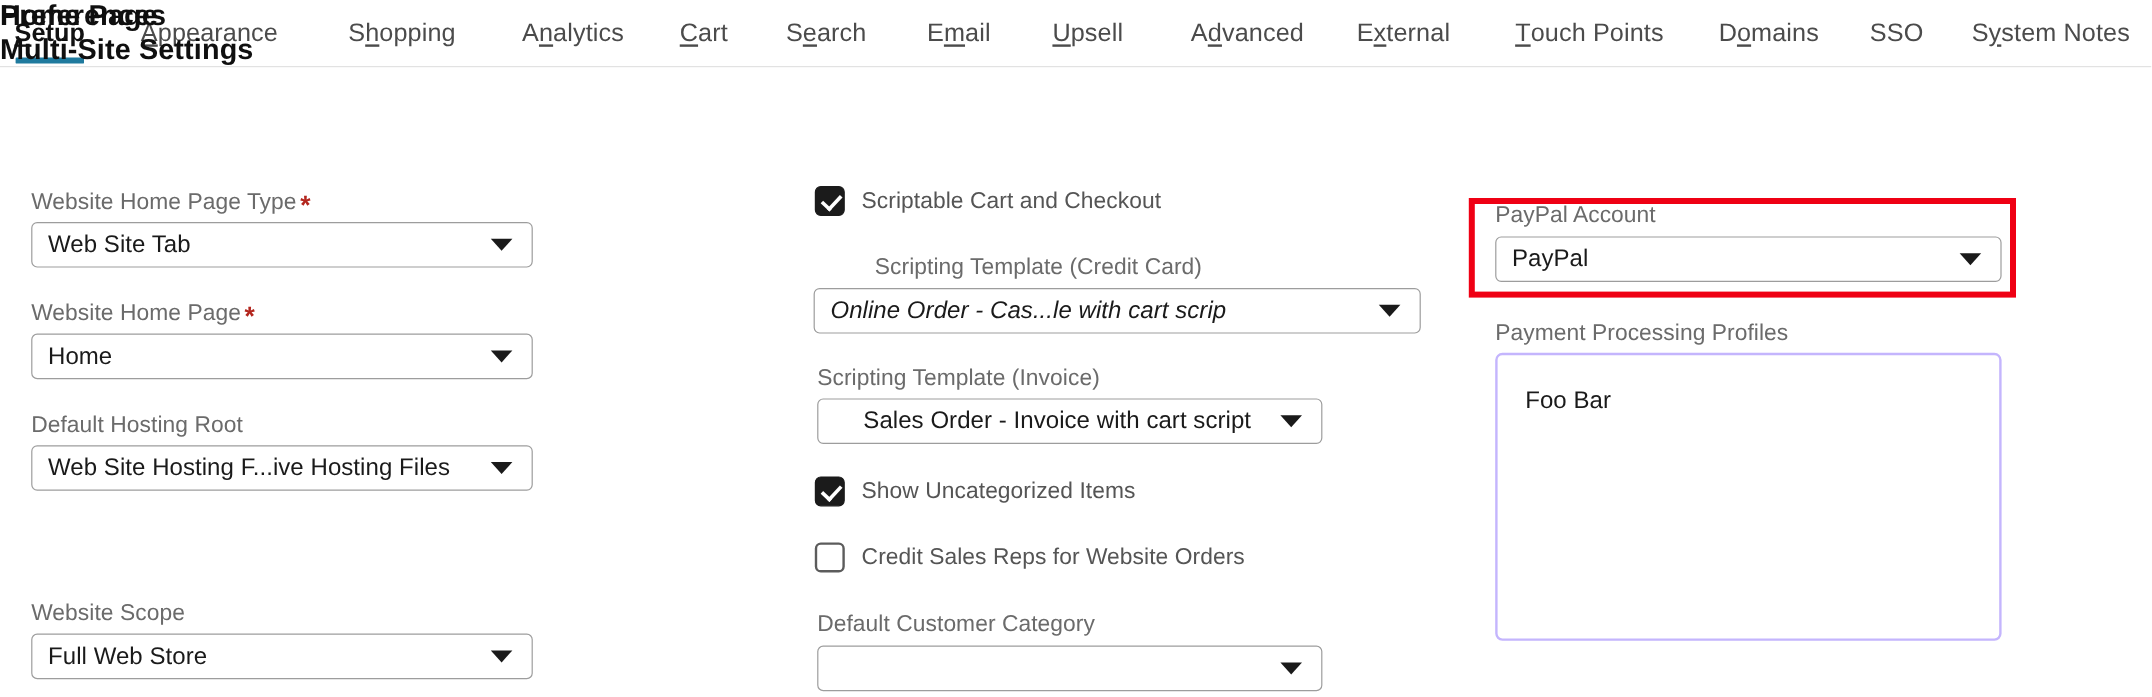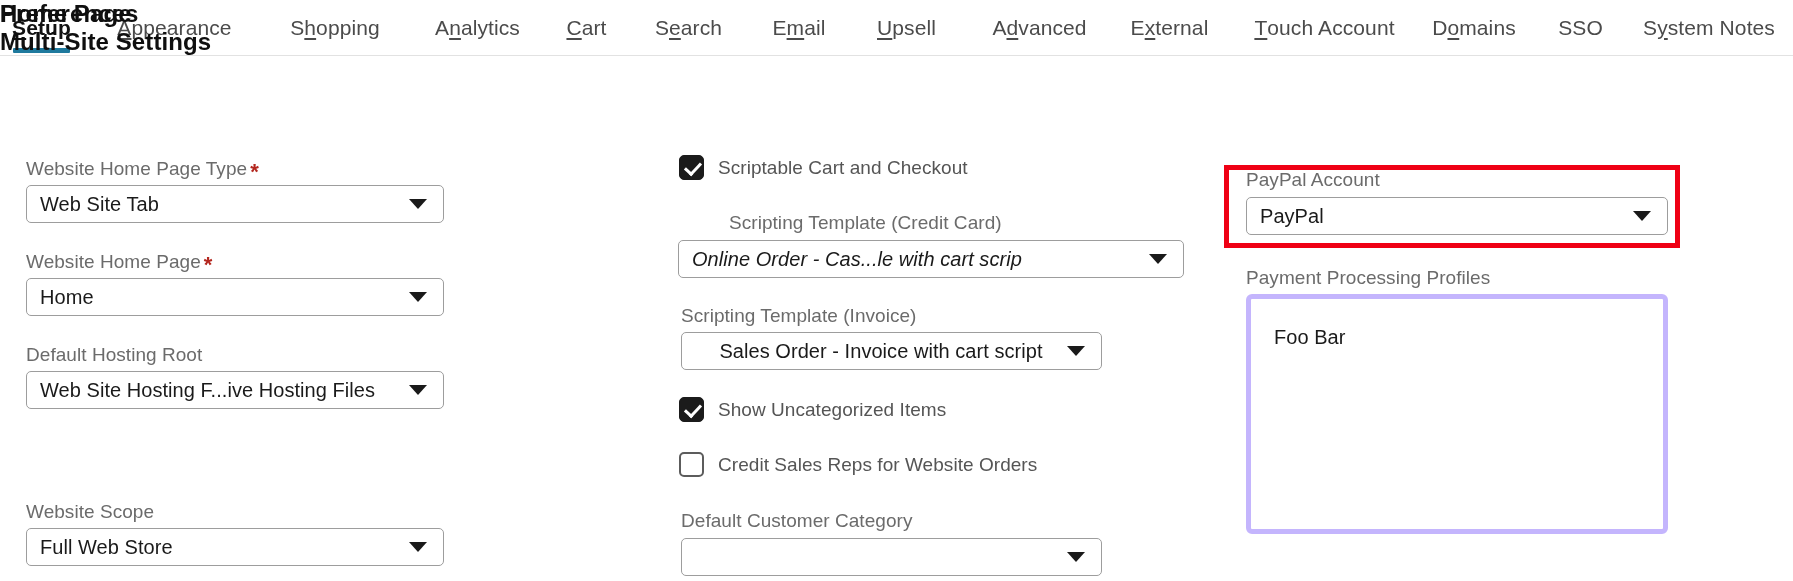--- a/index.html
+++ b/index.html
@@ -152,21 +152,21 @@
     color: #555555;
     margin-left: 14px;
     white-space: nowrap;
     letter-spacing: 0.05px;
   }
 
   
   .listbox {
     position: absolute;
     background: #ffffff;
-    border: 5px solid #c4b5fd;
+    border: 2px solid #c4b5fd;
     border-radius: 6px;
     overflow: hidden;
   }
   .listbox .opt {
     font-size: 20px;
     color: #1a1a1a;
     padding-left: 23px;
     height: 60px;
     line-height: 60px;
     white-space: nowrap;
@@ -241,21 +241,21 @@
     </div>
 
     <div class="tab" style="left:1124px;width:91px;">
       <span>E</span>
         <span class="mnem">x</span>
         <span>ternal</span>
     </div>
 
     <div class="tab" style="left:1252px;width:145px;">
       <span class="mnem">T</span>
-        <span>ouch Account</span>
+        <span>ouch Points</span>
     </div>
 
     <div class="tab" style="left:1424px;width:100px;">
       <span>D</span>
         <span class="mnem">o</span>
         <span>mains</span>
     </div>
 
     <div class="tab" style="left:1557px;width:47px;">
       <span>SSO</span>

